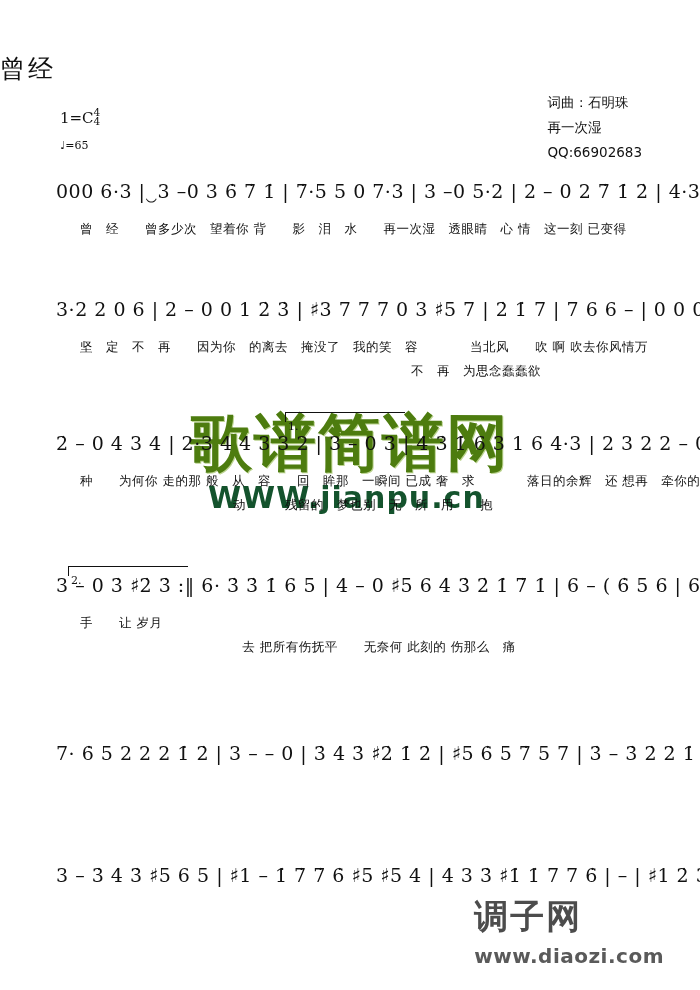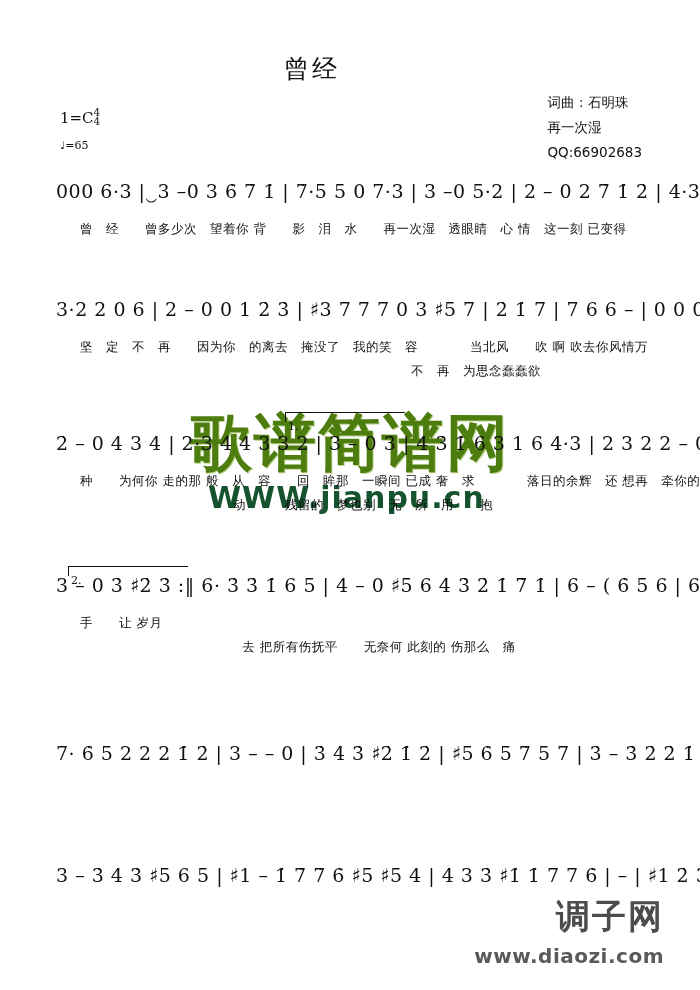--- a/index.html
+++ b/index.html
@@ -21,21 +21,20 @@
     width: 700px;
     height: 990px;
     background: #fff;
   }
 
   
   .title {
     position: absolute;
     left: 0; top: 52px;
     width: 624px;
-    text-align: center;
     font-size: 25px;
     letter-spacing: 3px;
     font-family: "DejaVu Sans", sans-serif;
     font-weight: normal;
     color: #111;
   }
 
   
   .credits {
     position: absolute;
@@ -95,21 +94,20 @@
     color: #14532d;
     letter-spacing: 1px;
     margin-top: 4px;
     margin-left: 18px;
   }
 
   .wm-bottom {
     position: absolute;
     right: 36px;
     bottom: 22px;
-    text-align: right;
     pointer-events: none;
     user-select: none;
   }
   .wm-bottom .cn {
     font-family: "DejaVu Sans", sans-serif;
     font-weight: bold;
     font-size: 34px;
     color: #4c4c4c;
     letter-spacing: 2px;
   }

